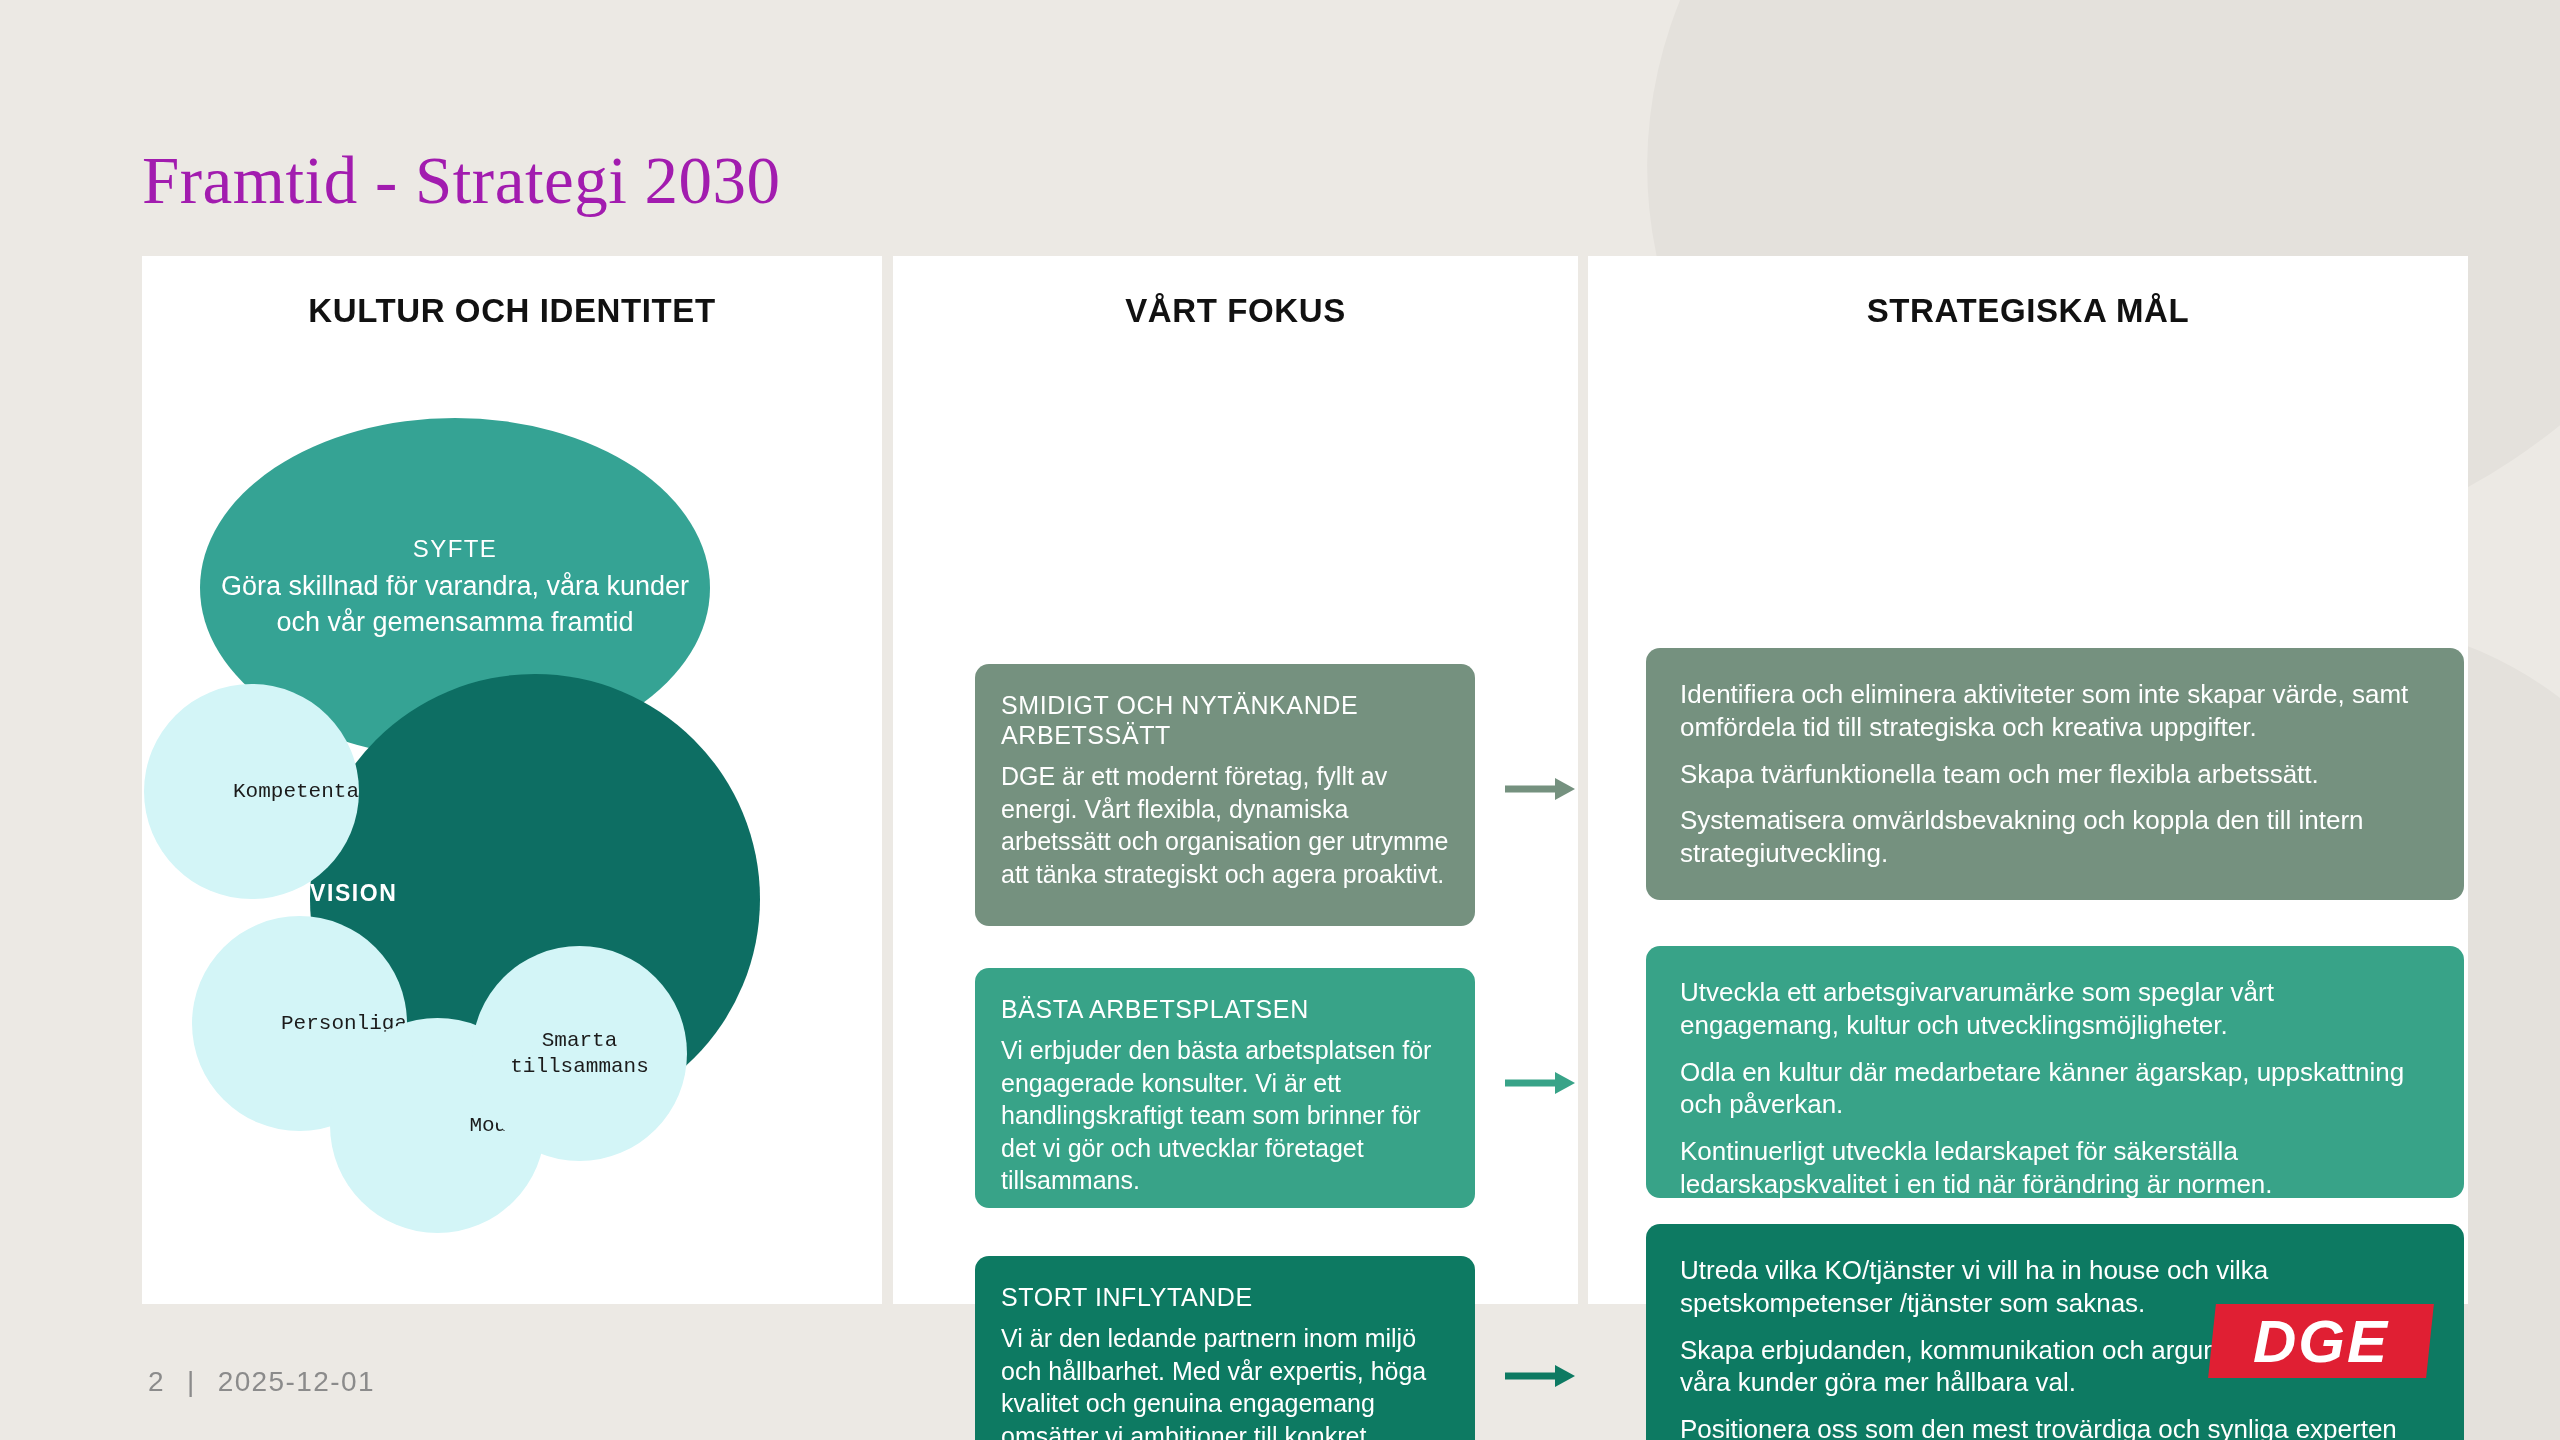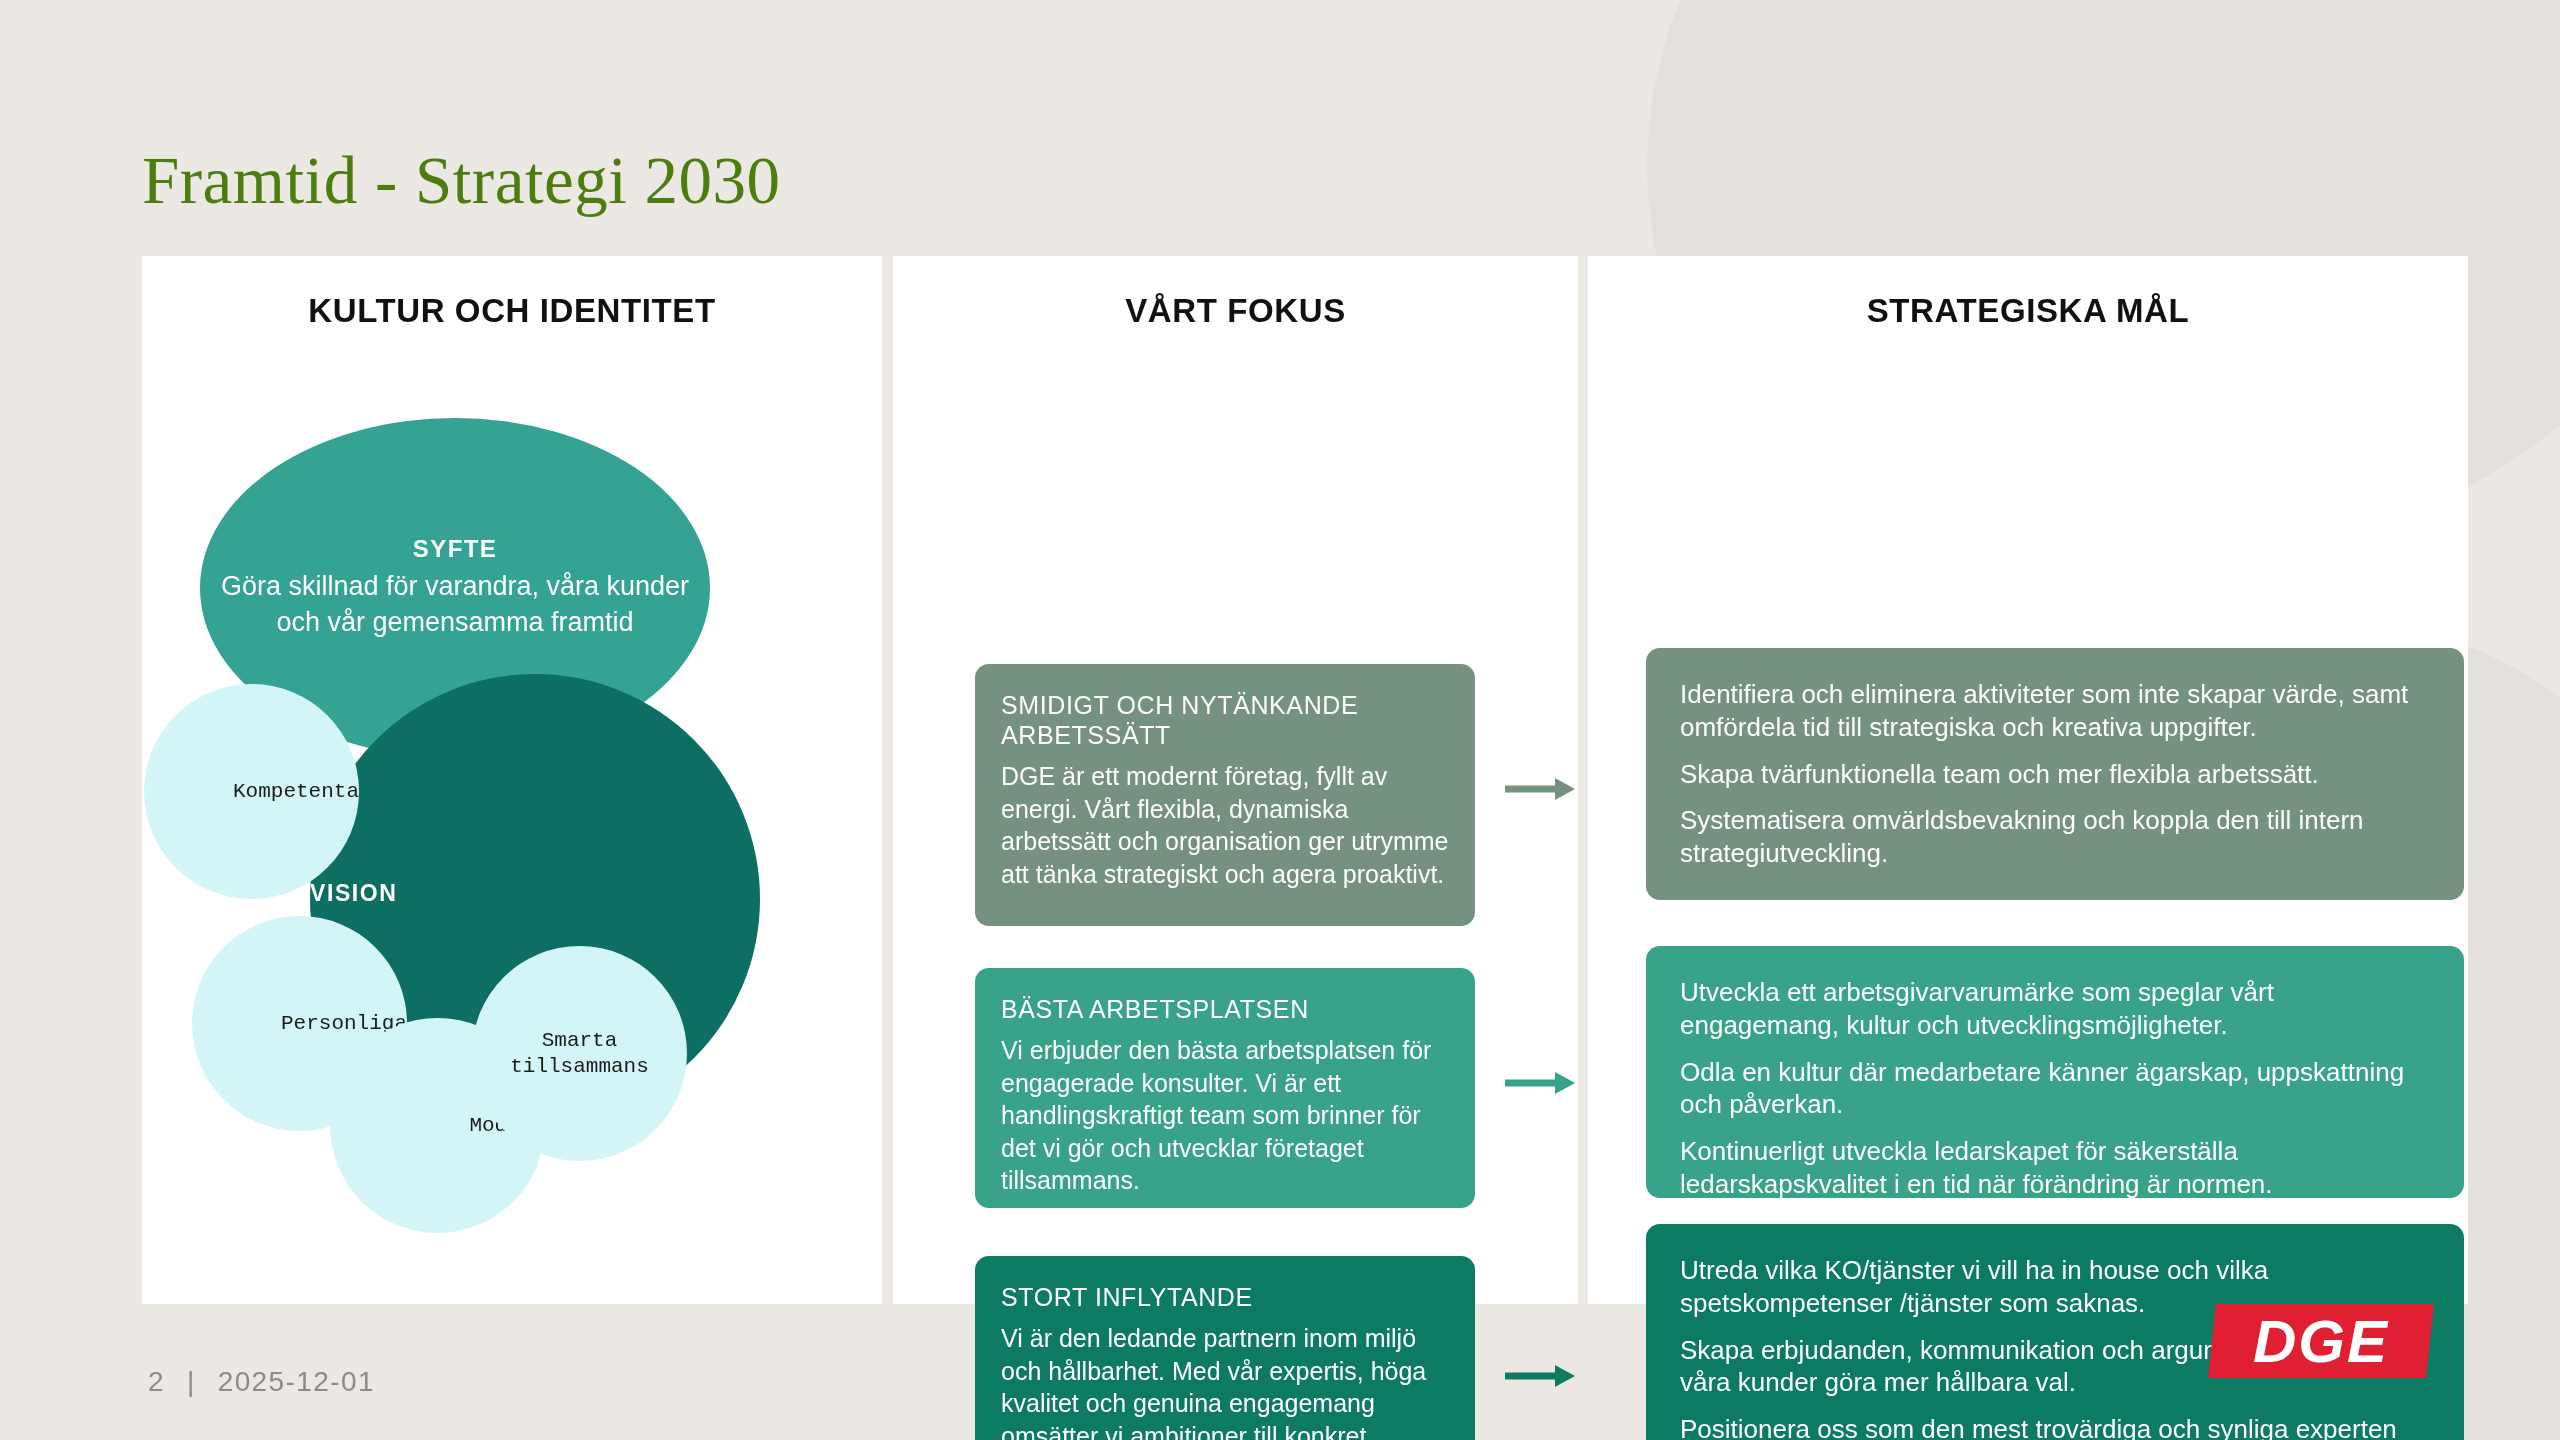--- a/index.html
+++ b/index.html
@@ -40,21 +40,21 @@
     position: absolute;
     inset: 0;
   }
 
   .slide-title {
     position: absolute;
     left: 142px;
     top: 142px;
     font-family: "Liberation Serif", serif;
     font-size: 67px;
-    color: #4d7c0f;
+    color: #a21caf;
     letter-spacing: 0.5px;
     white-space: nowrap;
   }
 
   .panel {
     position: absolute;
     background: #ffffff;
     top: 256px;
     height: 1048px;
     box-shadow: 0 0 0 0 rgba(0,0,0,0);
@@ -114,21 +114,21 @@
     background: #35a394;
     color: #ffffff;
     display: flex;
     flex-direction: column;
     align-items: center;
     justify-content: center;
     text-align: center;
   }
   .syfte-label {
     font-size: 24px;
-    font-weight: bold;
+    font-weight: normal;
     letter-spacing: 1.4px;
     margin-bottom: 6px;
   }
   .syfte-text {
     font-size: 27px;
     line-height: 1.32;
   }
 
   .value-bubble {
     position: absolute;

